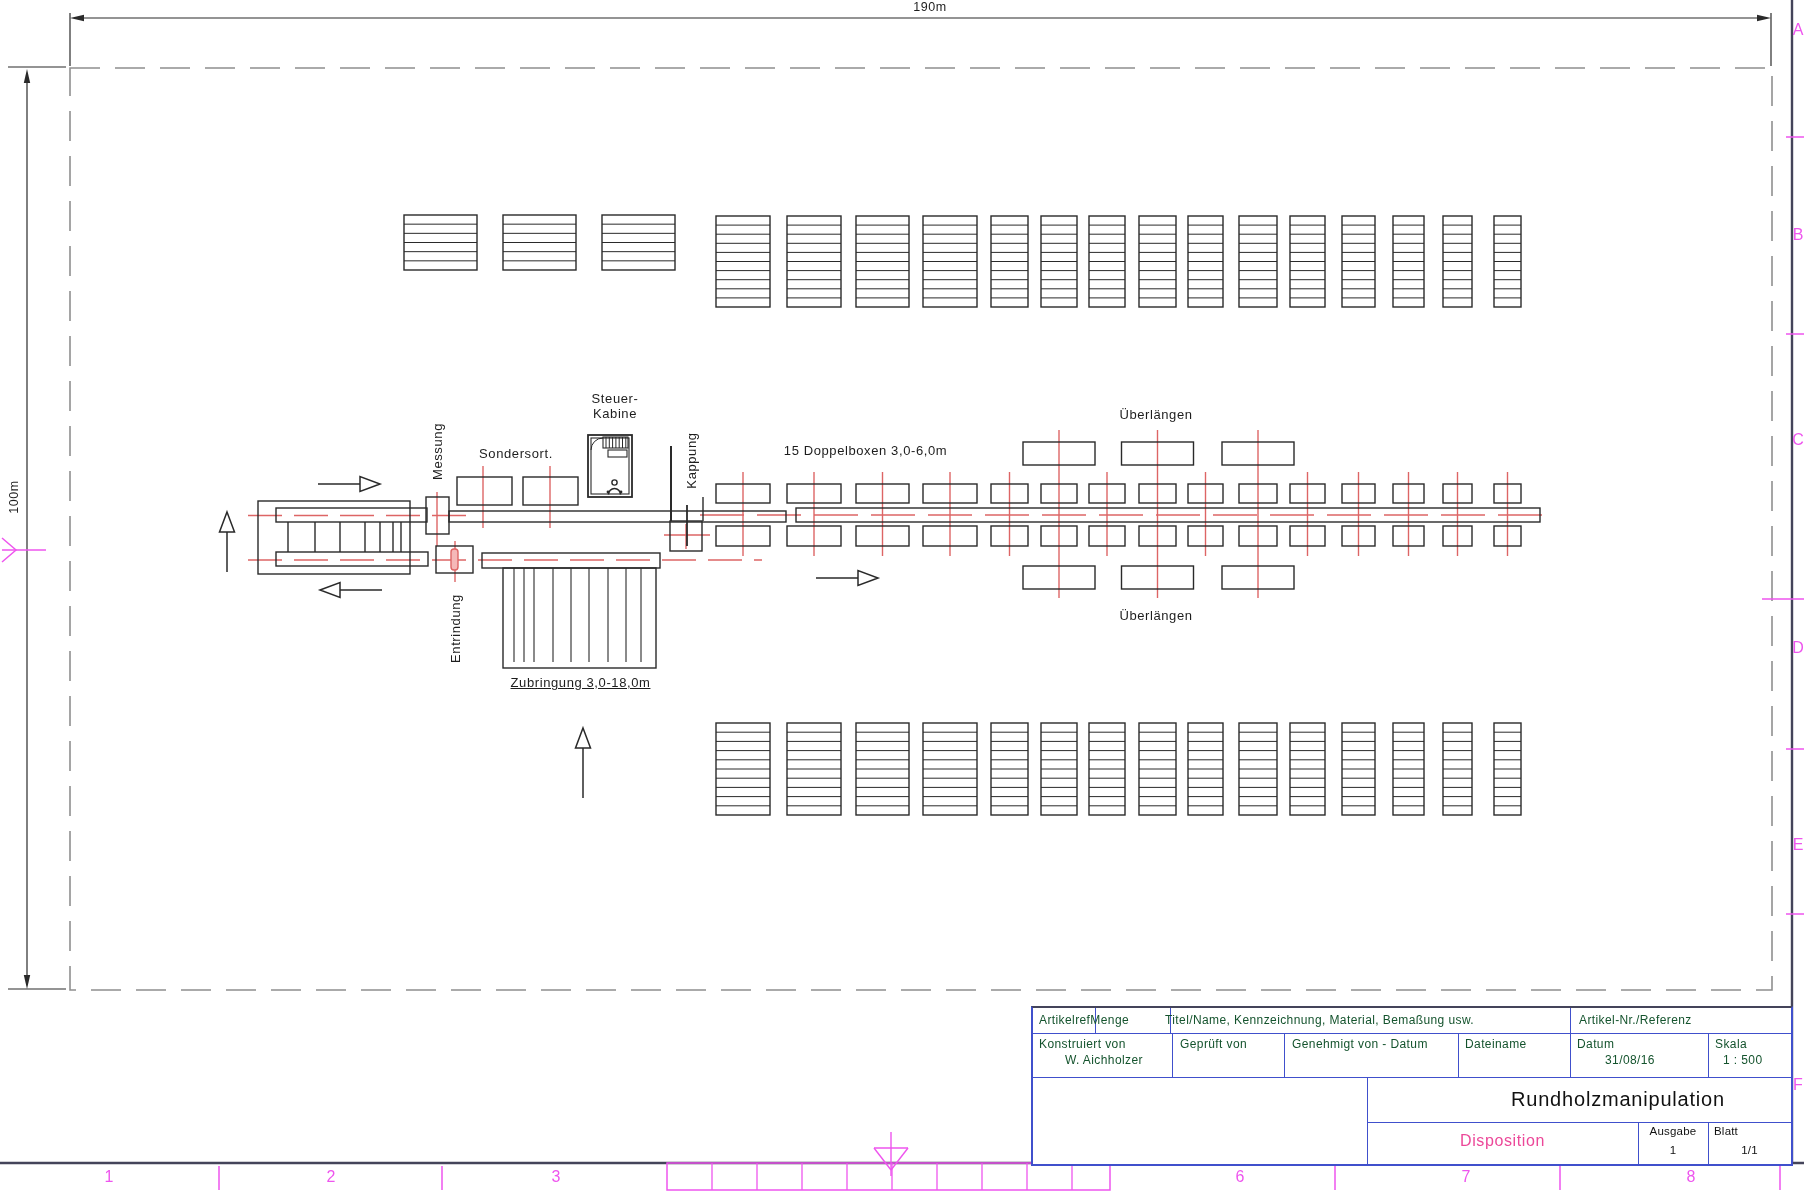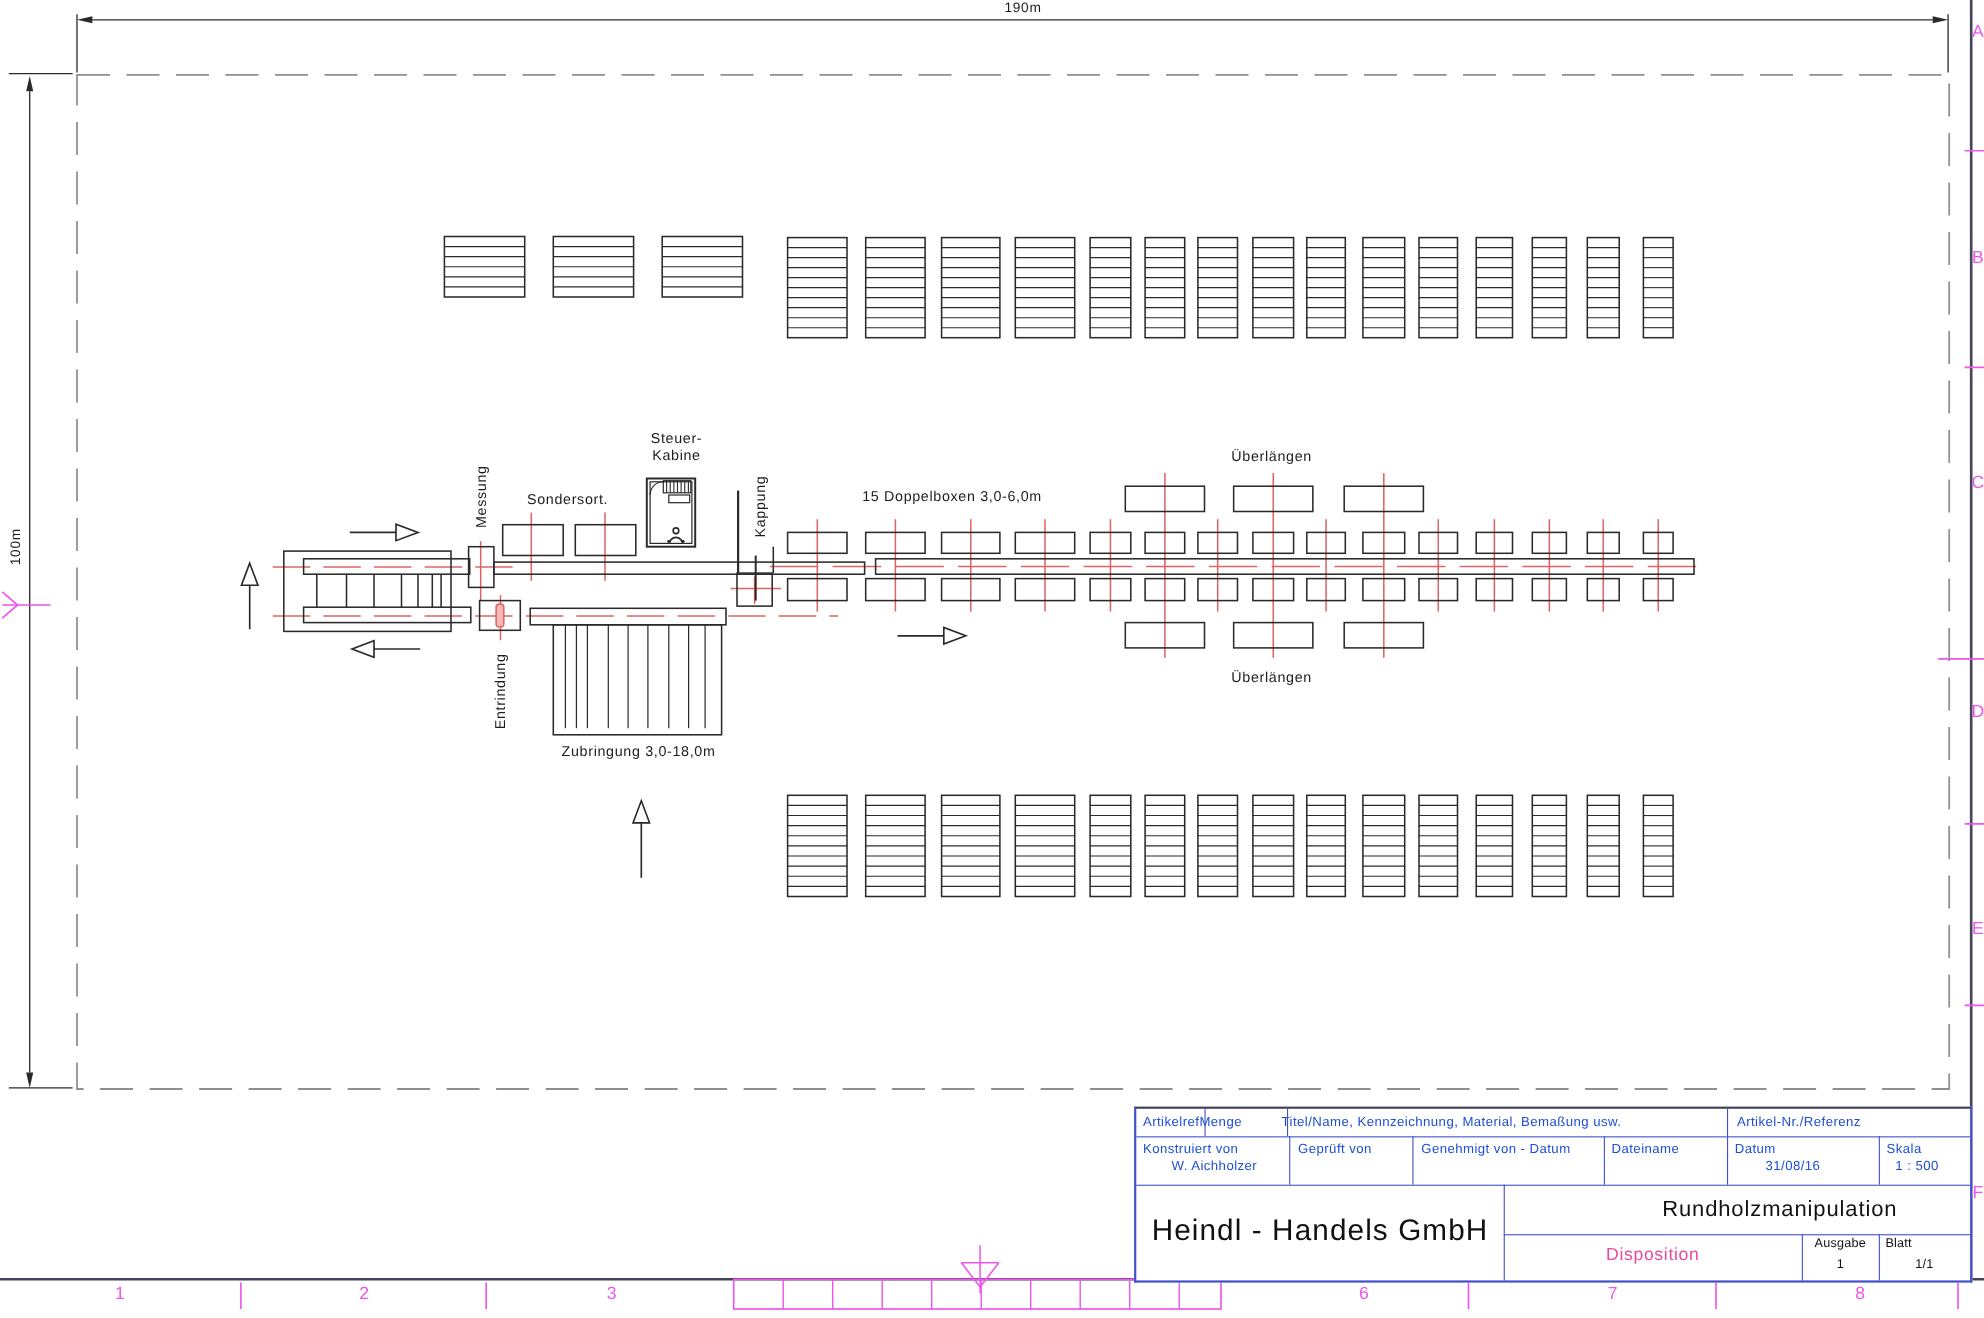--- a/index.html
+++ b/index.html
@@ -11,21 +11,21 @@
   .vert{transform:rotate(-90deg);transform-origin:center center;}
   .mag{color:#ee55ee;}
   .grid-letter{position:absolute;width:14px;text-align:center;font-size:16px;letter-spacing:0;}
   .grid-number{position:absolute;width:26px;text-align:center;font-size:16px;letter-spacing:0;}
   
   #titleblock{position:absolute;left:1031px;top:1006px;width:762px;height:160px;
               border:2px solid #4050cc;border-top-color:#44445a;box-sizing:border-box;background:#fff;}
   #titleblock .hl,{}
   .hl{position:absolute;height:0;border-top:1.5px solid #4050cc;}
   .vl{position:absolute;width:0;border-left:1.5px solid #4050cc;}
-  .tb{position:absolute;font-size:12px;letter-spacing:.4px;white-space:nowrap;color:#1d4ed8;}
+  .tb{position:absolute;font-size:12px;letter-spacing:.4px;white-space:nowrap;color:#14532d;}
   .tb-big{position:absolute;font-size:27px;letter-spacing:1px;white-space:nowrap;color:#111;}
   .tb-mid{position:absolute;font-size:20px;letter-spacing:.8px;white-space:nowrap;color:#111;}
   .tb-sub{position:absolute;font-size:16px;letter-spacing:.6px;white-space:nowrap;color:#ec4899;}
   .tb-sm{position:absolute;font-size:11.5px;letter-spacing:.2px;white-space:nowrap;color:#111;}
 </style>
 </head>
 <body>
 
 <div id="sheet">
 
@@ -560,21 +560,21 @@
 
   <div class="lbl ctr vert" style="left:402px;top:444px;width:70px;">Messung</div>
   <div class="lbl ctr" style="left:466px;top:446px;width:100px;">Sondersort.</div>
   <div class="lbl ctr" style="left:565px;top:391px;width:100px;line-height:15px;"><span>Steuer-</span><br>
        <span>Kabine</span></div>
   <div class="lbl ctr vert" style="left:656px;top:453px;width:70px;">Kappung</div>
   <div class="lbl ctr" style="left:763px;top:443px;width:205px;">15 Doppelboxen 3,0-6,0m</div>
   <div class="lbl ctr" style="left:1096px;top:407px;width:120px;">Überlängen</div>
   <div class="lbl ctr" style="left:1096px;top:608px;width:120px;">Überlängen</div>
   <div class="lbl ctr vert" style="left:410px;top:621px;width:90px;">Entrindung</div>
-  <div class="lbl ctr" style="left:478px;top:675px;width:205px;">Zubringung 3,0-18,0m</div>
+  <div class="lbl ctr" style="left:478px;top:675px;width:205px;text-decoration:underline;">Zubringung 3,0-18,0m</div>
 
   <div id="titleblock">
     <div class="hl" style="left:0;top:25px;width:758px;"></div>
     <div class="hl" style="left:0;top:69px;width:758px;"></div>
     <div class="vl" style="left:62px;top:0;height:25px;"></div>
     <div class="vl" style="left:137px;top:0;height:25px;"></div>
     <div class="vl" style="left:537px;top:0;height:69px;"></div>
     <div class="vl" style="left:139px;top:25px;height:44px;"></div>
     <div class="vl" style="left:251px;top:25px;height:44px;"></div>
     <div class="vl" style="left:425px;top:25px;height:44px;"></div>
@@ -591,21 +591,20 @@
     <div class="tb" style="left:6px;top:29px;">Konstruiert von</div>
     <div class="tb" style="left:20px;top:45px;margin-left:12px;">W. Aichholzer</div>
     <div class="tb" style="left:147px;top:29px;">Geprüft von</div>
     <div class="tb" style="left:259px;top:29px;">Genehmigt von - Datum</div>
     <div class="tb" style="left:432px;top:29px;">Dateiname</div>
     <div class="tb" style="left:544px;top:29px;">Datum</div>
     <div class="tb" style="left:572px;top:45px;">31/08/16</div>
     <div class="tb" style="left:682px;top:29px;">Skala</div>
     <div class="tb" style="left:690px;top:45px;">1 : 500</div>
 
-    <div class="tb-big ctr" style="left:0;top:95px;width:334px;text-align:center;">Heindl - Handels GmbH</div>
     <div class="tb-mid" style="left:334px;top:80px;width:424px;text-align:center;padding-left:39px;">Rundholzmanipulation</div>
     <div class="tb-sub" style="left:334px;top:124px;width:271px;text-align:center;">Disposition</div>
     <div class="tb-sm" style="left:605px;top:117px;width:70px;text-align:center;">Ausgabe</div>
     <div class="tb-sm" style="left:605px;top:136px;width:70px;text-align:center;">1</div>
     <div class="tb-sm" style="left:681px;top:117px;">Blatt</div>
     <div class="tb-sm" style="left:675px;top:136px;width:83px;text-align:center;">1/1</div>
   </div>
 
   <div id="gridmarks">
       <div class="grid-letter mag" style="left: 1791px; top: 21px;">A</div>

